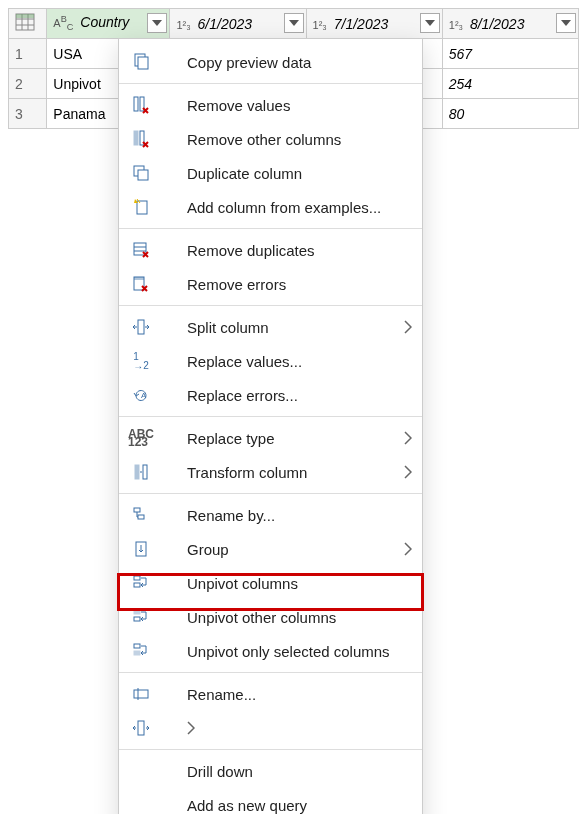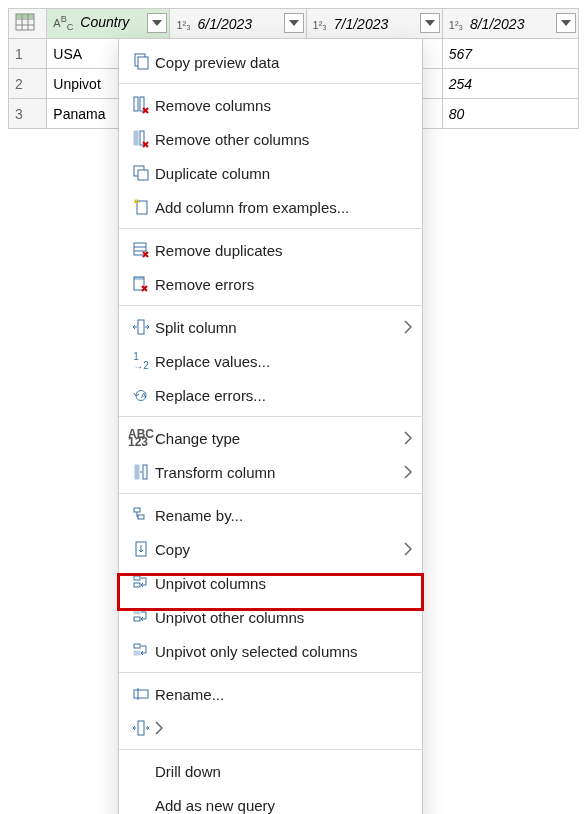--- a/index.html
+++ b/index.html
@@ -78,20 +78,21 @@
     box-shadow: 0 8px 24px rgba(0,0,0,0.15);
     padding: 6px 0;
   }
   .menu-item {
     display: flex;
     align-items: center;
     height: 34px;
     padding: 0 10px 0 8px;
     position: relative;
     cursor: default;
+    gap: 32px;
   }
   .menu-icon {
     width: 28px;
     height: 24px;
     display: flex;
     align-items: center;
     justify-content: center;
     flex-shrink: 0;
     color: #3a6ea5;
     font-size: 13px;
@@ -221,21 +222,21 @@
   <div class="menu-sep"></div>
 
   <div class="menu-item">
     <div class="menu-icon">
       <svg width="18" height="18" viewBox="0 0 18 18">
           <rect x="2" y="1" width="4" height="14" fill="none" stroke="#3a6ea5"></rect>
           <rect x="8" y="1" width="4" height="14" fill="none" stroke="#3a6ea5"></rect>
           <path d="M11 12 L16 17 M16 12 L11 17" stroke="#c00" stroke-width="2"></path>
         </svg>
     </div>
-    <div class="menu-label">Remove columns</div>
+    <div class="menu-label">Remove values</div>
   </div>
 
   <div class="menu-item">
     <div class="menu-icon">
       <svg width="18" height="18" viewBox="0 0 18 18">
           <rect x="2" y="1" width="4" height="14" fill="#3a6ea5" opacity="0.4" stroke="#3a6ea5"></rect>
           <rect x="8" y="1" width="4" height="14" fill="none" stroke="#3a6ea5"></rect>
           <path d="M11 12 L16 17 M16 12 L11 17" stroke="#c00" stroke-width="2"></path>
         </svg>
     </div>
@@ -321,21 +322,21 @@
     </div>
     <div class="menu-label">Replace errors...</div>
   </div>
 
   <div class="menu-sep"></div>
 
   <div class="menu-item">
     <div class="menu-icon">
       <div class="abc123">ABC<br>123</div>
     </div>
-    <div class="menu-label">Change type</div>
+    <div class="menu-label">Replace type</div>
     <svg class="submenu-arrow" viewBox="0 0 8 14">
         <path d="M1 1 L7 7 L1 13" fill="none" stroke="#666" stroke-width="1.5"></path>
       </svg>
   </div>
 
   <div class="menu-item">
     <div class="menu-icon">
       <svg width="18" height="18" viewBox="0 0 18 18">
           <rect x="3" y="2" width="4" height="14" fill="#3a6ea5" opacity="0.4" stroke="#3a6ea5"></rect>
           <rect x="11" y="2" width="4" height="14" fill="none" stroke="#3a6ea5"></rect>
@@ -361,21 +362,21 @@
     <div class="menu-label">Rename by...</div>
   </div>
 
   <div class="menu-item">
     <div class="menu-icon">
       <svg width="18" height="18" viewBox="0 0 18 18">
           <rect x="4" y="2" width="10" height="14" fill="none" stroke="#3a6ea5"></rect>
           <path d="M9 5 L9 12 M9 12 L7 10 M9 12 L11 10" stroke="#3a6ea5" fill="none"></path>
         </svg>
     </div>
-    <div class="menu-label">Copy</div>
+    <div class="menu-label">Group</div>
     <svg class="submenu-arrow" viewBox="0 0 8 14">
         <path d="M1 1 L7 7 L1 13" fill="none" stroke="#666" stroke-width="1.5"></path>
       </svg>
   </div>
 
   <div class="menu-item">
     <div class="menu-icon">
       <svg width="18" height="18" viewBox="0 0 18 18">
           <rect x="2" y="2" width="6" height="4" fill="none" stroke="#3a6ea5"></rect>
           <rect x="2" y="9" width="6" height="4" fill="none" stroke="#3a6ea5"></rect>

